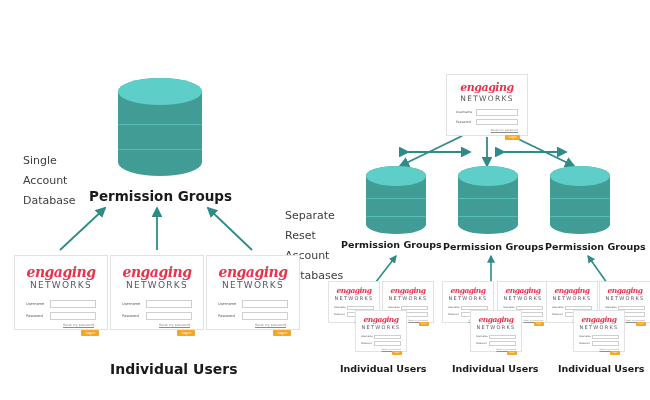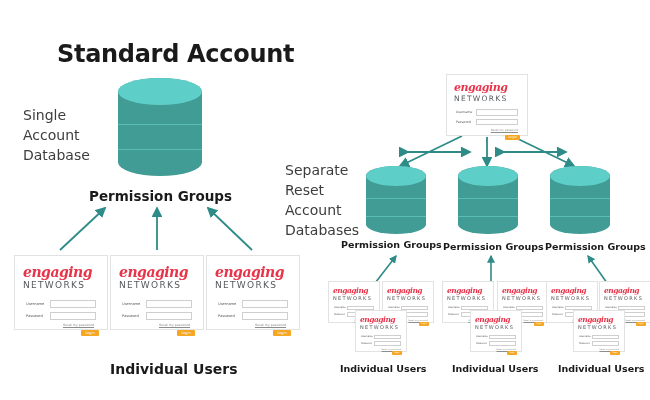--- a/index.html
+++ b/index.html
@@ -10,22 +10,23 @@
   .stage { position:absolute; inset:0; }
 
   .title {
     position:absolute; font-weight:bold; font-size:24px; color:#1a1a1a;
     letter-spacing:-0.3px; white-space:nowrap;
   }
   #title-standard { left:57px; top:40px; }
   #title-hub { left:412px; top:40px; }
 
   .side-label {
-    position:absolute; font-size:14px; color:#3d3d3d; line-height:20px;
+    position:absolute; font-size:11px; color:#3d3d3d; line-height:20px;
     white-space:pre-line;
+    margin-top:46px;
   }
   #label-single { left:23px; top:105px; }
   #label-separate { left:285px; top:160px; }
 
   .sub-label {
     position:absolute; font-weight:bold; color:#1a1a1a; white-space:nowrap;
   }
   .pg-big { font-size:13.5px; }
   .pg-small { font-size:9.5px; }
   .iu-big { font-size:14px; }
@@ -42,21 +43,21 @@
     background:#5ecfc8; border-radius:50%;
   }
   .cyl .band {
     position:absolute; left:0; right:0; height:0;
     border-top:1.5px solid #58bdb6;
   }
 
   
   .card {
     position:absolute; background:#ffffff; border:1px solid #e2e2e2;
-    display:flex; flex-direction:column; 
+    display:flex; flex-direction:column; align-items:center;
   }
   .card .logo-en {
     color:#e8344a; font-family:"DejaVu Serif", serif; font-style:italic;
     font-weight:bold; letter-spacing:-0.5px; line-height:1;
   }
   .card .logo-nw {
     color:#55595c; font-weight:normal; line-height:1; letter-spacing:1.3px;
   }
   .card .rows { width:100%; }
   .card .row { display:flex; align-items:center; }
@@ -138,21 +139,20 @@
       <line x1="504" y1="152" x2="566" y2="152" marker-end="url(#ah)" marker-start="url(#ah2)"></line>
     </g>
 
     <g stroke="#2e8b88" stroke-width="1.6" fill="none">
       <line x1="372" y1="287" x2="396" y2="256" marker-end="url(#ahs)"></line>
       <line x1="491" y1="290" x2="491" y2="256" marker-end="url(#ahs)"></line>
       <line x1="612" y1="290" x2="588" y2="256" marker-end="url(#ahs)"></line>
     </g>
   </svg>
 
-  <div class="title" id="title-standard">Standard Account</div>
 
   <div class="side-label" id="label-single">Single
 Account
 Database</div>
   <div class="side-label" id="label-separate">Separate
 Reset
 Account
 Databases</div>
 
   <div class="cyl" style="left:118px; top:78px; width:84px; height:98px;">

